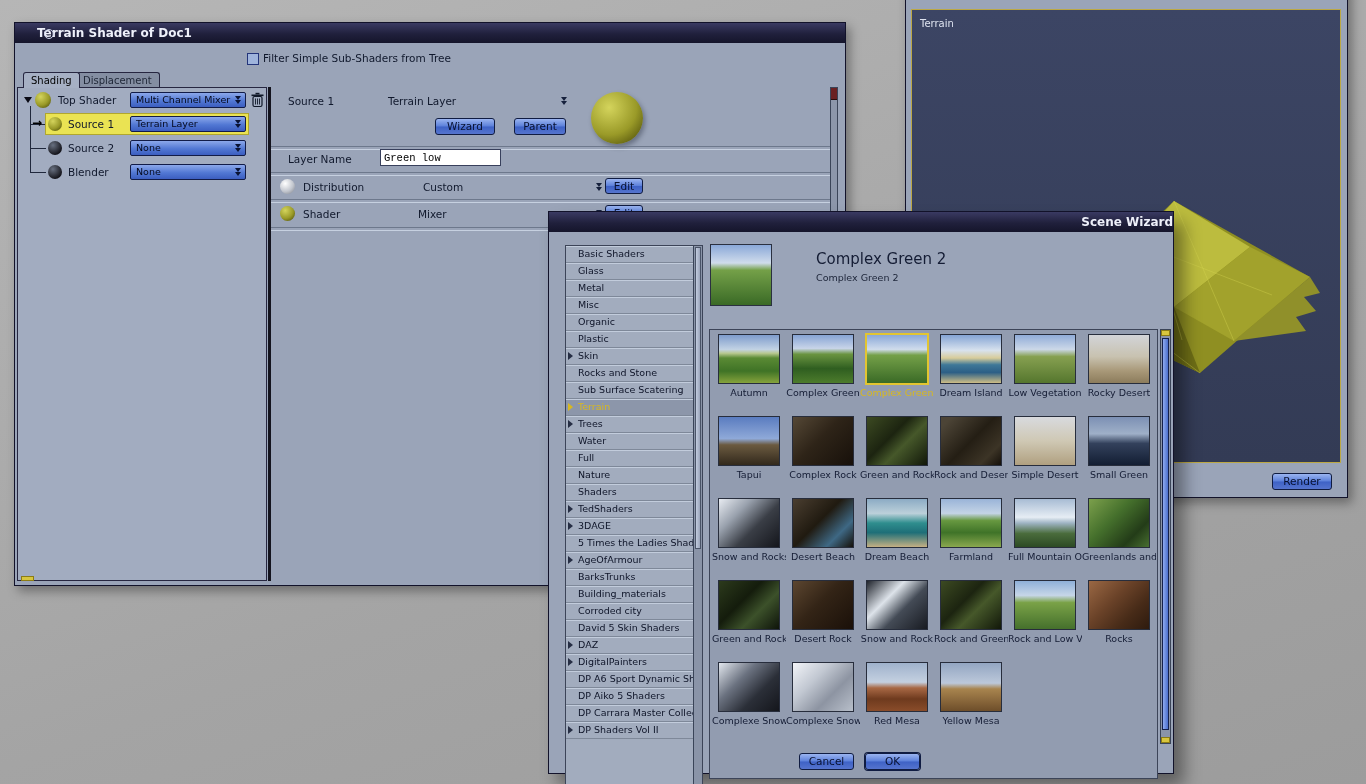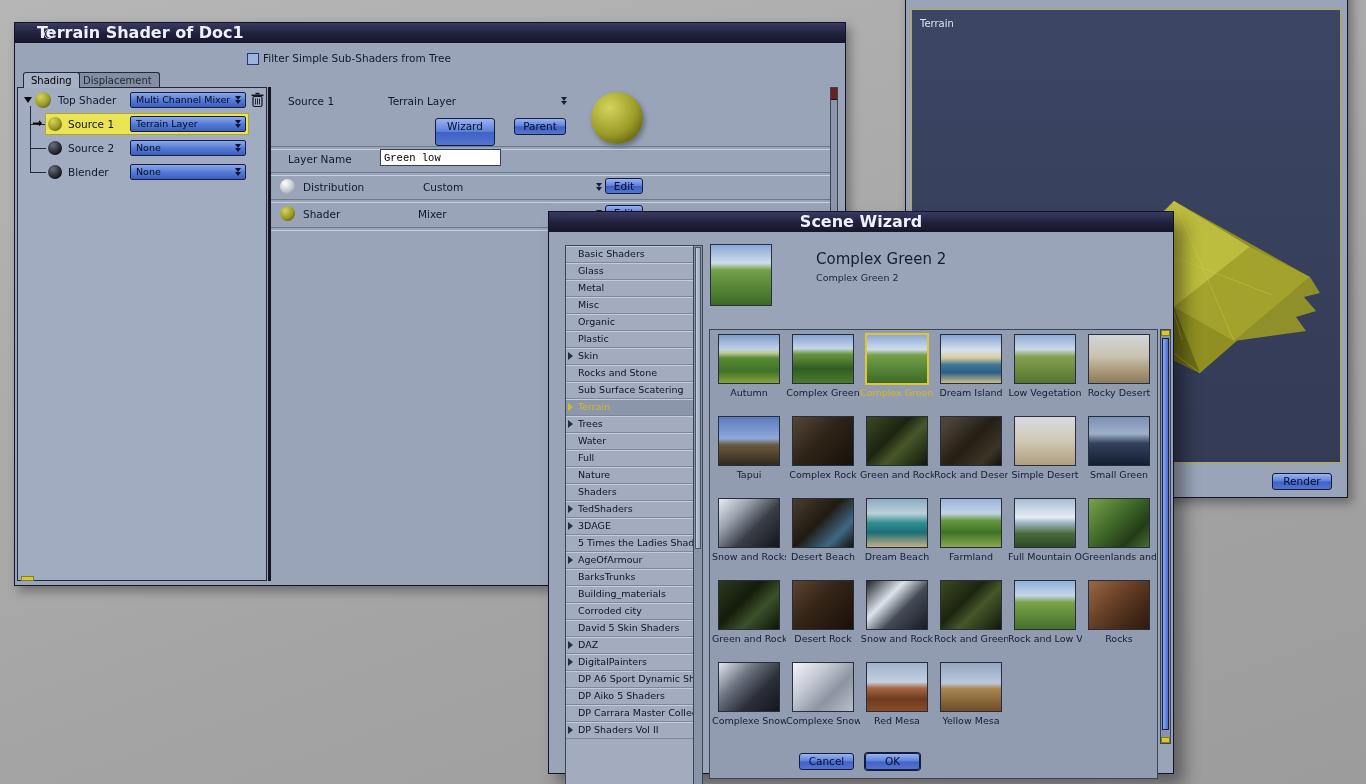--- a/index.html
+++ b/index.html
@@ -2,21 +2,21 @@
 <html><head>
 <meta charset="utf-8">
 <style>
   html,body{margin:0;padding:0}
   .desktop{position:relative;width:1366px;height:784px;overflow:hidden;
     background:linear-gradient(160deg,#b6b6b6,#a4a4a4 60%,#9c9c9c);
     font-family:"DejaVu Sans",sans-serif;color:#10182c}
   .win{position:absolute;background:#9aa4b8;border:1px solid #12122a;box-shadow:4px 5px 10px rgba(0,0,0,.35)}
   .titlebar{position:absolute;left:0;top:0;right:0;height:20px;
     background:linear-gradient(180deg,#3a3a62 0%,#20203c 55%,#15152b 100%);
-    color:#eef0fa;font-size:16px;font-weight:bold;line-height:20px;white-space:nowrap}
+    color:#eef0fa;font-size:12px;font-weight:bold;line-height:20px;white-space:nowrap}
   .title-icon{position:absolute;left:7px;top:6px;width:8px;height:8px;border:1px solid #cdd3ea;border-radius:50%}
 
   
   #shaderwin{left:14px;top:22px;width:830px;height:562px;z-index:2}
   #shaderwin .titlebar span{margin-left:22px}
   .cbrow{position:absolute;left:232px;top:30px;height:12px}
   .cb{position:absolute;left:0;top:0;width:10px;height:10px;background:#9fb4dc;border:1px solid #23347a}
   .cbrow label{position:absolute;left:16px;top:-1px;font-size:10.5px;white-space:nowrap}
   .tab{position:absolute;top:49px;height:16px;font-size:10px;line-height:16px;text-align:center;
     border:1px solid #262640;border-bottom:none;border-radius:3px 3px 0 0;padding:0 7px;box-sizing:border-box}
@@ -70,21 +70,21 @@
   #previewwin{left:905px;top:-16px;width:441px;height:512px;z-index:1}
   #previewwin .ptitle{position:absolute;left:90px;top:2px;font-size:12.5px;font-weight:bold;color:#0c1026;white-space:nowrap}
   .pframe{position:absolute;left:5px;top:24px;width:430px;height:454px;border:1px solid #bca844;
     background:linear-gradient(180deg,#3c4564,#333b55);box-sizing:border-box}
   .plabel{position:absolute;left:8px;top:8px;color:#dfe4f0;font-size:10px}
   #terrain-svg{position:absolute;left:150px;top:165px}
   #render-btn{left:366px;top:488px;width:60px;height:17px;line-height:15px}
 
   
   #wizard{left:548px;top:211px;width:624px;height:561px;z-index:5;box-shadow:10px 12px 16px rgba(0,0,0,.4)}
-  #wizard .titlebar{text-align:center}
+  #wizard .titlebar{text-align:right}
   .catlist{position:absolute;left:16px;top:33px;width:138px;height:622px;background:#a2acbe;
     border:1px solid #3c4458;box-sizing:border-box}
   .cat-rows{position:absolute;left:0;top:0;width:128px;height:100%;overflow:hidden}
   .cat-row{position:relative;height:16px;line-height:16px;border-bottom:1px solid #7e8899;
     box-shadow:inset 0 1px 0 #c2ccdc;padding-left:12px;font-size:9.5px;color:#0e1428;
     white-space:nowrap;overflow:hidden}
   .cat-row.sel{color:#d8b820;background:#8c96aa}
   .cat-arrow{position:absolute;left:2px;top:4px;width:0;height:0;border-top:4px solid transparent;border-bottom:4px solid transparent;border-left:5px solid transparent}
   .cat-arrow.show{border-left-color:#262e44}
   .cat-row.sel .cat-arrow.show{border-left-color:#d8b820}
@@ -241,21 +241,21 @@
     <div class="vdivider"></div>
 
     <div class="detail">
       <span class="dlabel" style="left:17px;top:8px">Source 1</span>
       <span class="dlabel" style="left:117px;top:8px">Terrain Layer</span>
       <span class="chev-dark" style="left:290px;top:10px">
           <i></i>
           <i></i>
         </span>
       <span class="sphere olive bigsphere"></span>
-      <div class="btn" style="left:164px;top:31px;width:60px;height:28px;line-height:15px">Wizard</div>
+      <div class="btn" style="left:164px;top:31px;width:60px;height:17px;line-height:15px">Wizard</div>
       <div class="btn" style="left:243px;top:31px;width:52px;height:17px;line-height:15px">Parent</div>
 
       <div class="hr" style="top:59px"></div>
 
       <span class="dlabel" style="left:17px;top:66px">Layer Name</span>
       <input class="txt" style="left: 109px; top: 62px; width: 121px; height: 17px;" value="Green low">
 
       <div class="hr" style="top:85px"></div>
 
       <span class="sphere greysp" style="left:9px;top:92px;width:15px;height:15px"></span>

